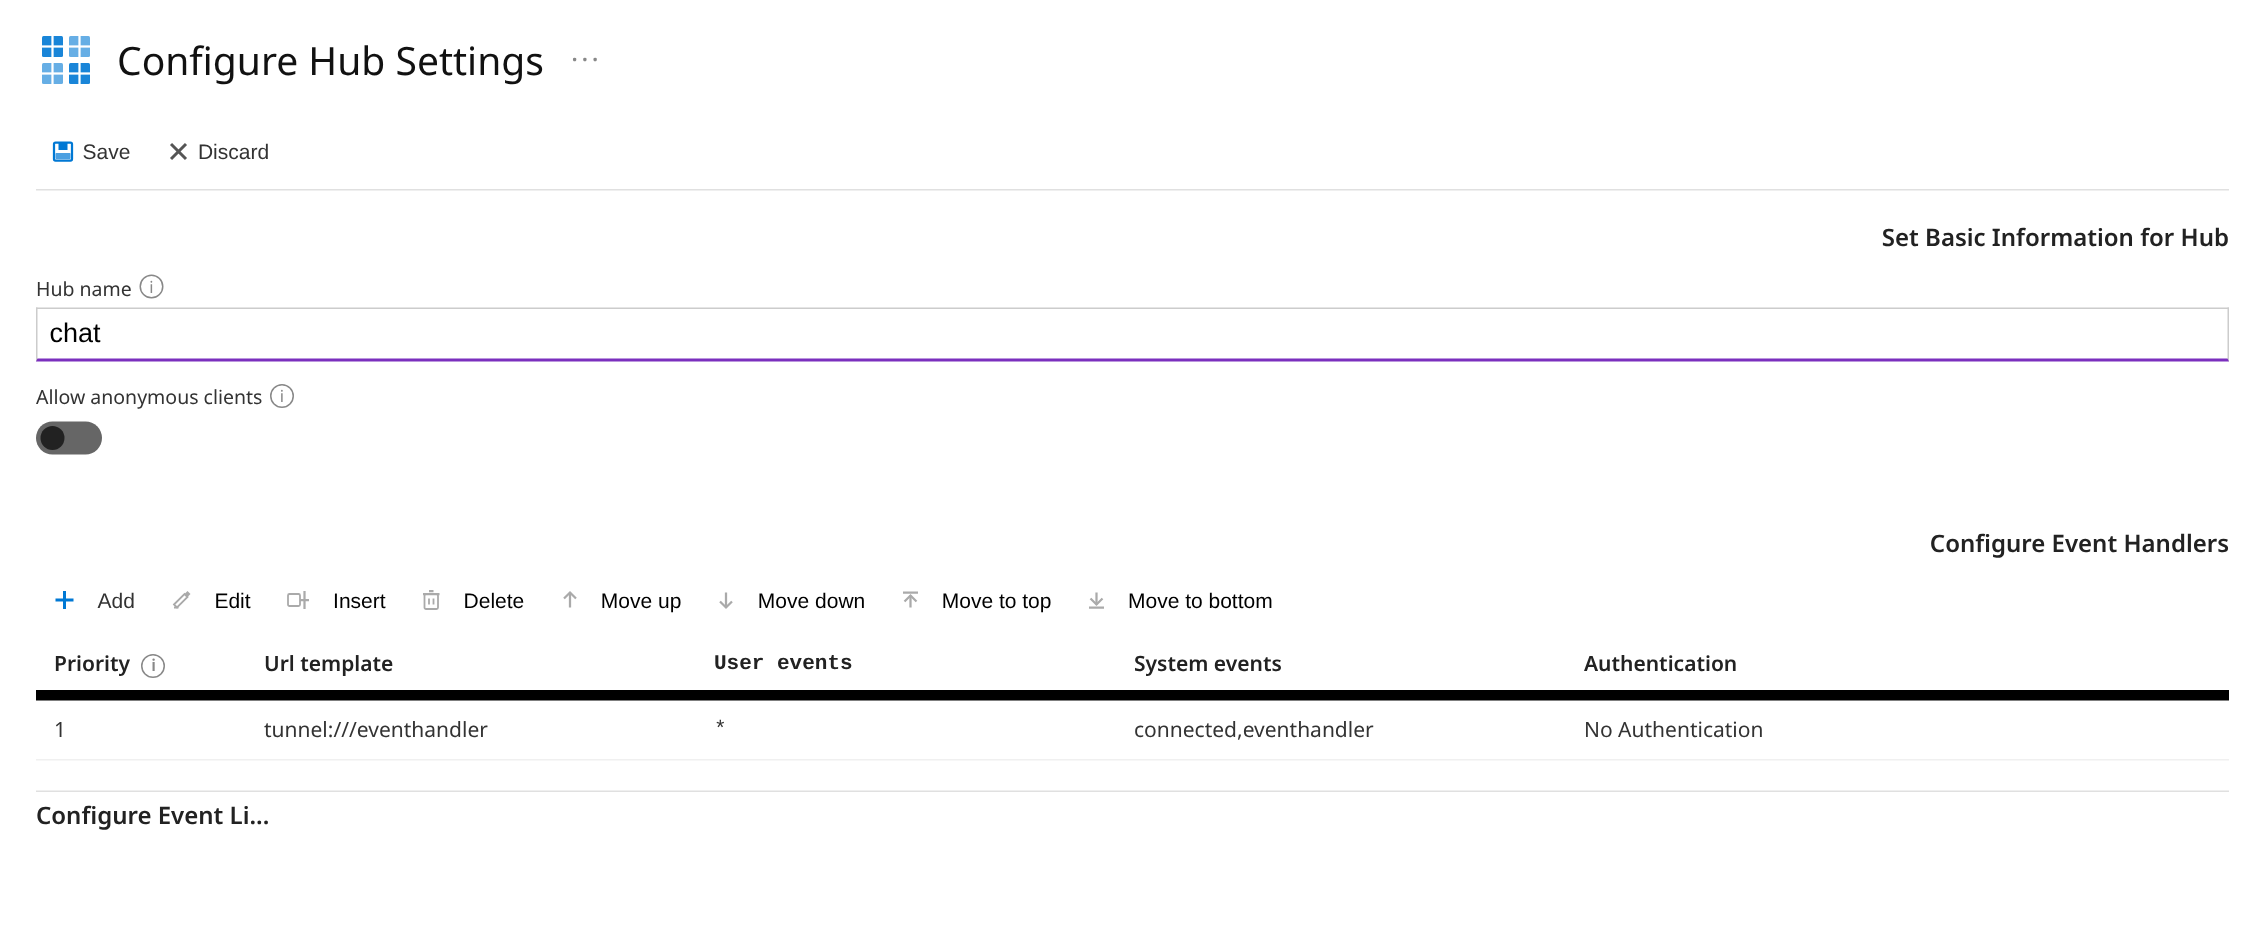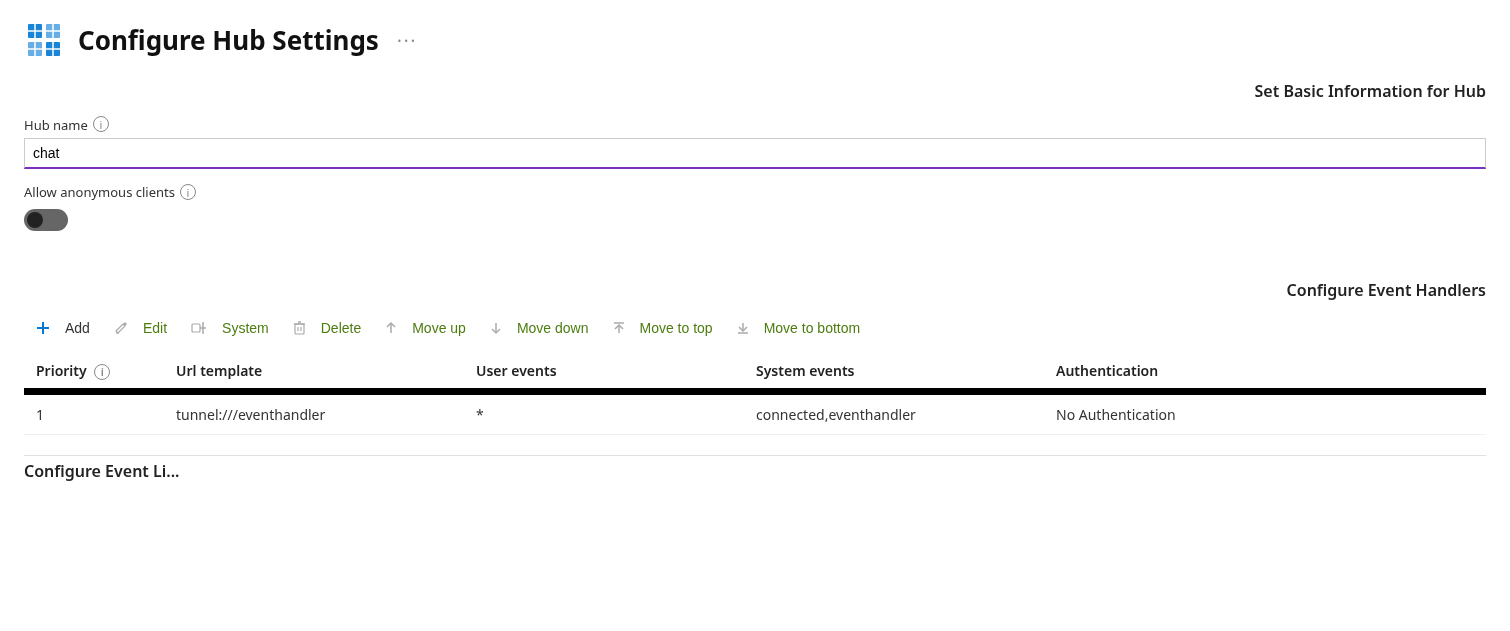--- a/index.html
+++ b/index.html
@@ -20,21 +20,21 @@
       gap: 14px;
       margin-bottom: 20px;
     }
     .app-icon {
       width: 40px;
       height: 40px;
       flex-shrink: 0;
     }
     .page-title {
       font-size: 26px;
-      font-weight: 700;
+      font-weight: 400;
       color: #111;
     }
     .more-icon {
       font-size: 18px;
       color: #888;
       cursor: pointer;
       letter-spacing: 2px;
       margin-left: 4px;
     }
     .toolbar {
@@ -89,21 +89,21 @@
       cursor: help;
     }
     .text-input {
       width: 100%;
       padding: 6px 8px;
       border: none;
       border-bottom: 2px solid #7b2fbe;
       border-top: 1px solid #ccc;
       border-left: 1px solid #ccc;
       border-right: 1px solid #ccc;
-      font-size: 14px;
+      font-size: 18px;
       outline: none;
       margin-bottom: 14px;
     }
     .toggle-label {
       font-size: 13px;
       color: #333;
       margin-bottom: 8px;
       display: flex;
       align-items: center;
       gap: 5px;
@@ -149,21 +149,21 @@
       padding: 5px 12px;
       background: none;
       border: none;
       cursor: pointer;
       font-size: 14px;
       color: #333;
       border-radius: 2px;
       white-space: nowrap;
     }
     .eh-btn.disabled {
-      color: #4d7c0f;
+      color: #000000;
       cursor: default;
     }
     .table-wrapper {
       width: 100%;
       border-collapse: collapse;
     }
     .table-wrapper thead tr {
       border-bottom: 7px solid #000000;
     }
     .table-wrapper th {
@@ -174,21 +174,21 @@
       color: #222;
     }
     .table-wrapper td {
       padding: 10px 12px;
       font-size: 14px;
       color: #333;
       border-bottom: 1px solid #f0f0f0;
     }
     .col-priority { width: 140px; }
     .col-url { width: 300px; }
-    .col-user-events { width: 280px; }
+    .col-user-events { width: 280px; font-family: Liberation Mono, monospace; }
     .col-system-events { width: 300px; }
     .col-auth { width: auto; }
     .partial-title {
       font-size: 16px;
       font-weight: 600;
     }
   </style>
 </head>
 <body>
 
@@ -208,20 +208,37 @@
       <line x1="22" y1="11" x2="36" y2="11" stroke="white" stroke-width="1.5"></line>
       <line x1="11" y1="22" x2="11" y2="36" stroke="white" stroke-width="1.5"></line>
       <line x1="4" y1="29" x2="18" y2="29" stroke="white" stroke-width="1.5"></line>
       <line x1="29" y1="22" x2="29" y2="36" stroke="white" stroke-width="1.5"></line>
       <line x1="22" y1="29" x2="36" y2="29" stroke="white" stroke-width="1.5"></line>
     </svg>
     <h1 class="page-title">Configure Hub Settings</h1>
     <span class="more-icon">···</span>
   </div>
 
+  <div class="toolbar">
+    <button class="toolbar-btn">
+      <svg class="icon-svg" viewBox="0 0 16 16" fill="none">
+        <rect x="2" y="2" width="12" height="12" rx="1" stroke="#0078d4" stroke-width="1.5"></rect>
+        <rect x="5" y="2" width="6" height="5" fill="#0078d4"></rect>
+        <rect x="3" y="9" width="10" height="4" rx="0.5" fill="#0078d4" opacity="0.7"></rect>
+      </svg>
+      <span>Save</span>
+    </button>
+    <button class="toolbar-btn">
+      <svg class="icon-svg" viewBox="0 0 16 16" fill="none">
+        <line x1="3" y1="3" x2="13" y2="13" stroke="#555" stroke-width="2"></line>
+        <line x1="13" y1="3" x2="3" y2="13" stroke="#555" stroke-width="2"></line>
+      </svg>
+      <span>Discard</span>
+    </button>
+  </div>
 
   <div style="margin-bottom: 24px;">
     <div class="section-title">Set Basic Information for Hub</div>
 
     <div class="field-label">
       <span>Hub name</span>
       <span class="info-icon">i</span>
     </div>
     <input type="text" class="text-input" value="chat" style="">
 
@@ -253,21 +270,21 @@
           <line x1="2" y1="12" x2="5" y2="12" stroke="#aaa" stroke-width="1.2"></line>
         </svg>
         <span>Edit</span>
       </button>
       <button class="eh-btn disabled">
         <svg width="16" height="14" viewBox="0 0 16 14" fill="none">
           <rect x="1" y="3" width="8" height="8" rx="1" stroke="#aaa" stroke-width="1.2"></rect>
           <line x1="12" y1="1" x2="12" y2="13" stroke="#aaa" stroke-width="1.5"></line>
           <line x1="9" y1="7" x2="15" y2="7" stroke="#aaa" stroke-width="1.5"></line>
         </svg>
-        <span>System</span>
+        <span>Insert</span>
       </button>
       <button class="eh-btn disabled">
         <svg width="13" height="14" viewBox="0 0 13 14" fill="none">
           <rect x="2" y="3" width="9" height="10" rx="1" stroke="#aaa" stroke-width="1.2"></rect>
           <line x1="1" y1="3" x2="12" y2="3" stroke="#aaa" stroke-width="1.5"></line>
           <line x1="5" y1="1" x2="8" y2="1" stroke="#aaa" stroke-width="1.5"></line>
           <line x1="5" y1="6" x2="5" y2="10" stroke="#aaa" stroke-width="1.2"></line>
           <line x1="8" y1="6" x2="8" y2="10" stroke="#aaa" stroke-width="1.2"></line>
         </svg>
         <span>Delete</span>

